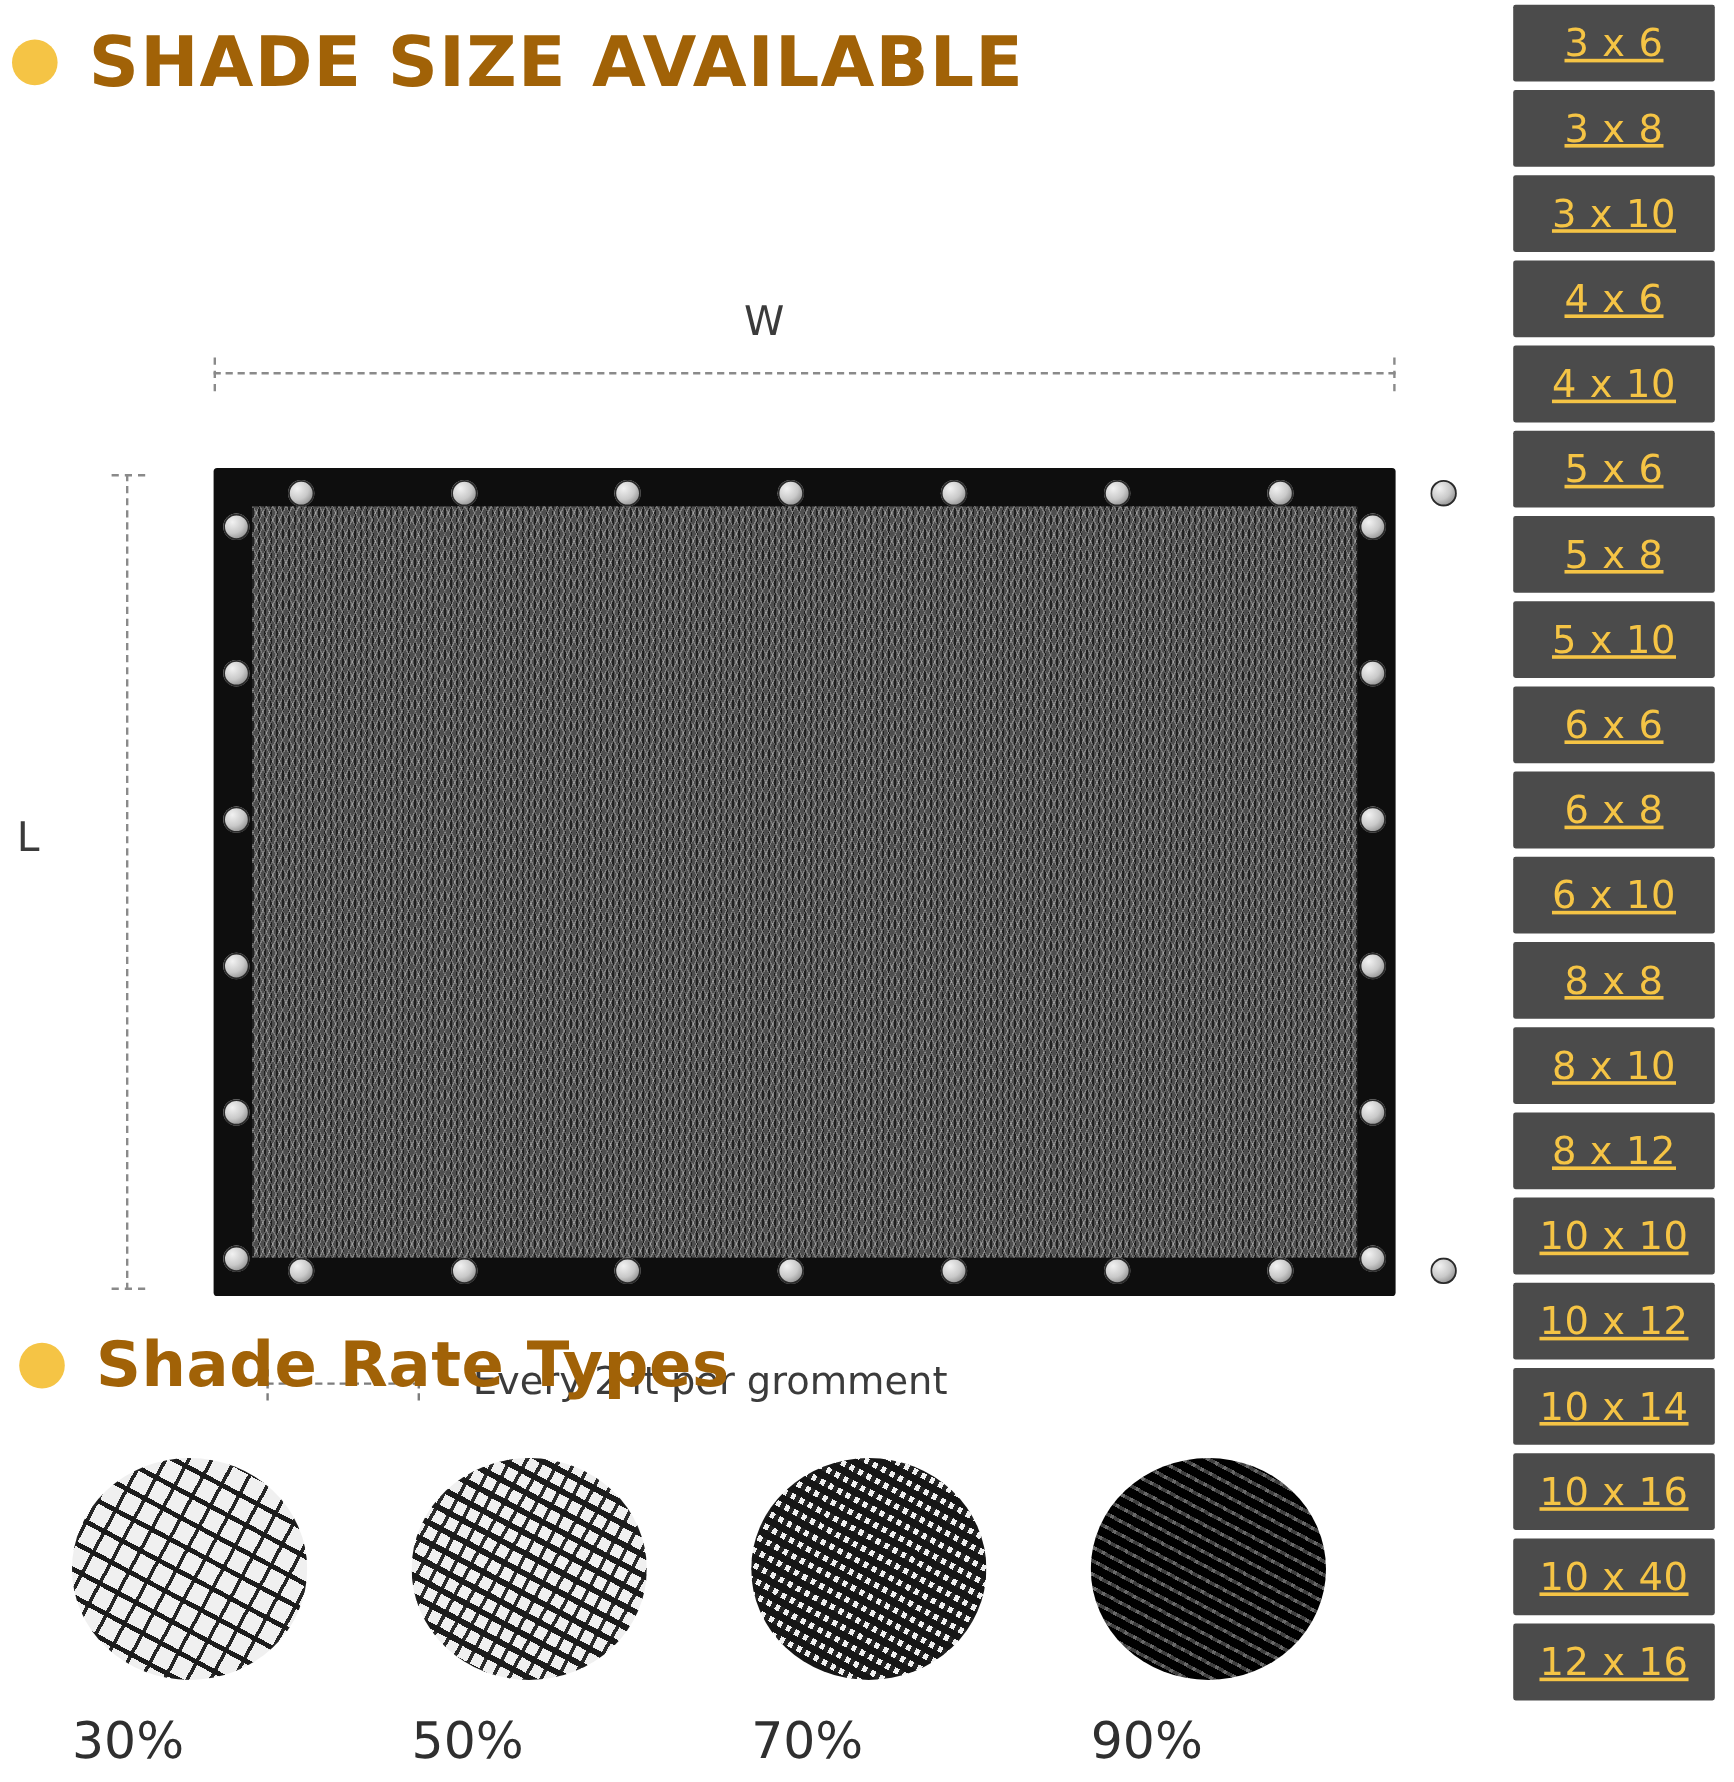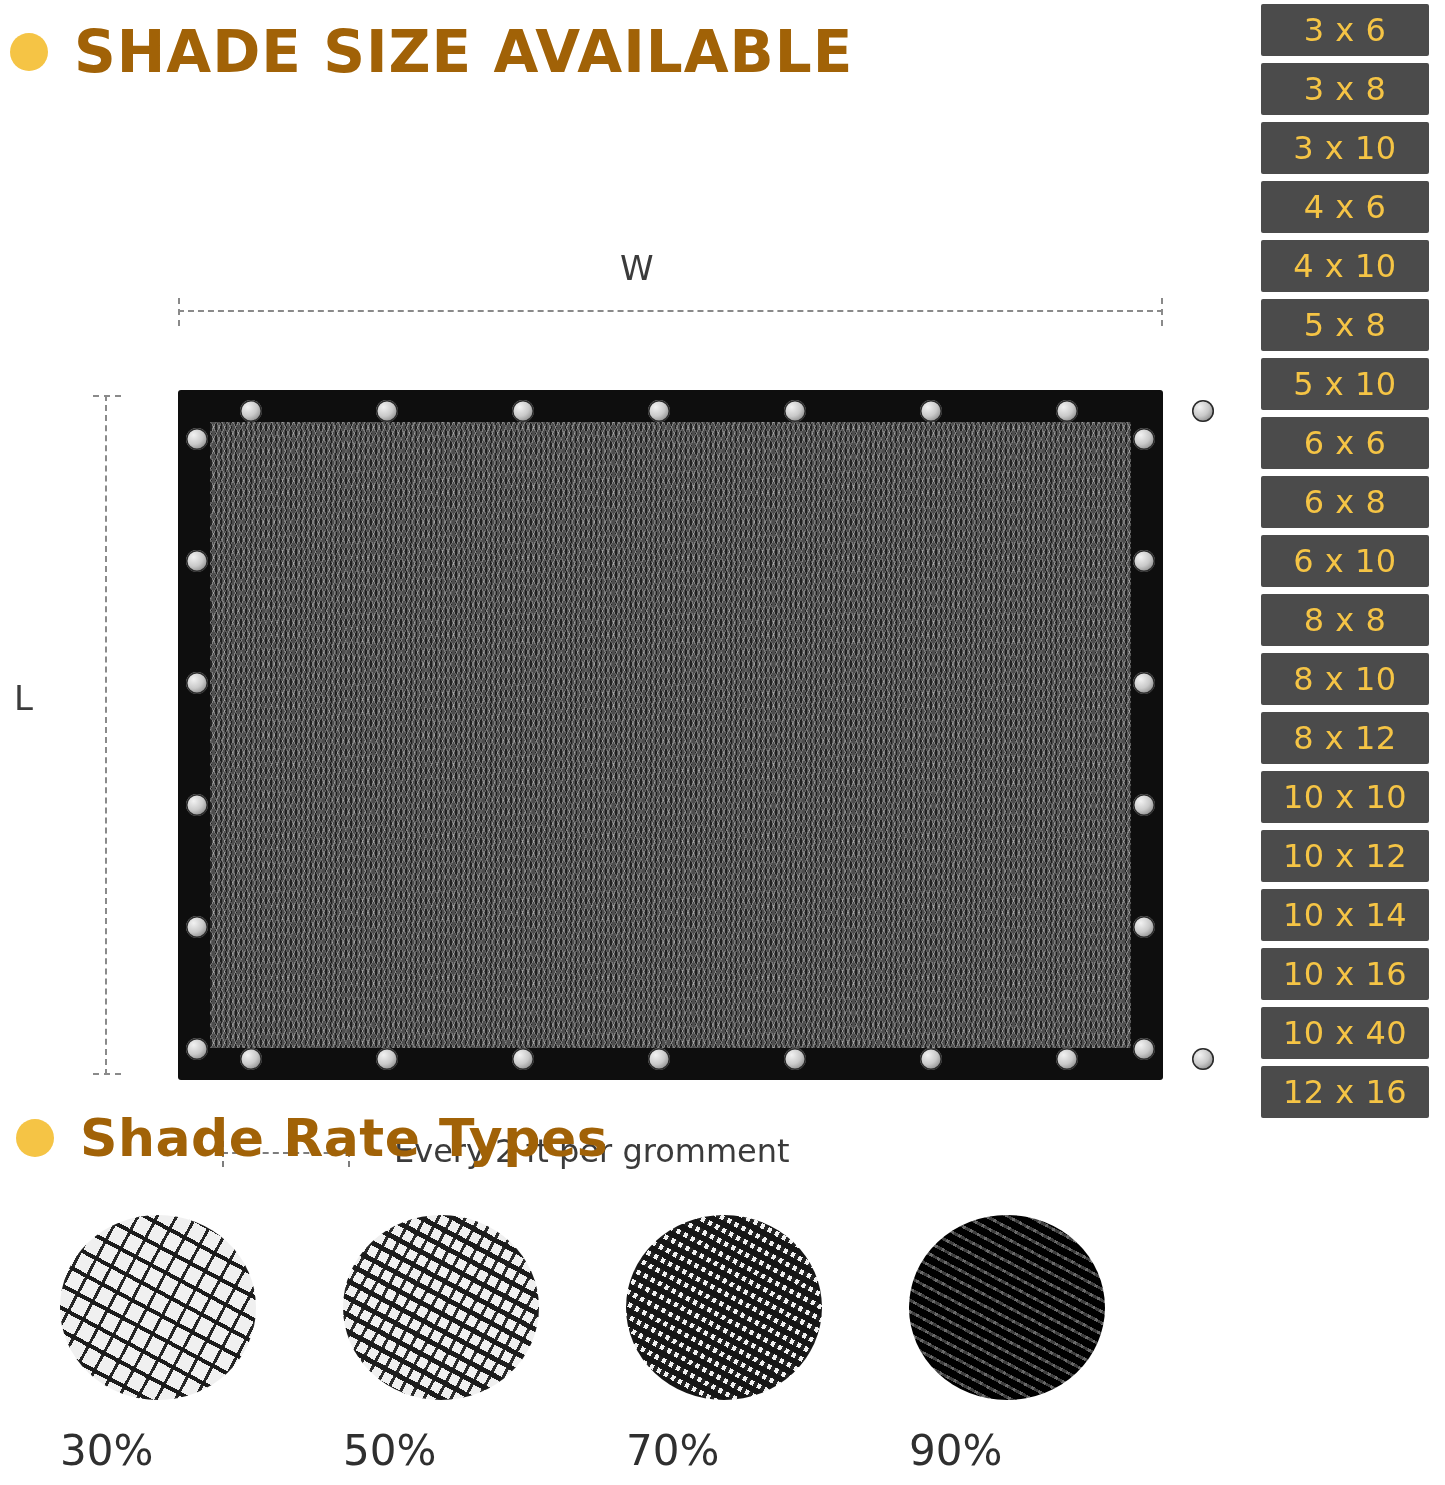--- a/index.html
+++ b/index.html
@@ -226,29 +226,30 @@
   #size-list {
     position: absolute;
     right: 16px;
     top: 4px;
     width: 168px;
     display: flex;
     flex-direction: column;
     gap: 7px;
   }
   .size-chip {
-    height: 52px;
+    height: 64px;
     background: #4b4b4b;
     color: #f5c445;
     font-size: 32px;
     display: flex;
     align-items: center;
     justify-content: center;
     border-radius: 2px;
     letter-spacing: 0.5px;
+    text-decoration: underline;
   }
 </style>
 </head>
 <body>
 
 <div class="heading" id="heading-1">
   <span class="bullet-dot"></span>
   <span class="heading-text">SHADE SIZE AVAILABLE</span>
 </div>
 
@@ -325,20 +326,21 @@
     <span class="rate-label">90%</span>
   </div>
 </div>
 
 <div id="size-list">
   <div class="size-chip">3 x 6</div>
   <div class="size-chip">3 x 8</div>
   <div class="size-chip">3 x 10</div>
   <div class="size-chip">4 x 6</div>
   <div class="size-chip">4 x 10</div>
+  <div class="size-chip">5 x 6</div>
   <div class="size-chip">5 x 8</div>
   <div class="size-chip">5 x 10</div>
   <div class="size-chip">6 x 6</div>
   <div class="size-chip">6 x 8</div>
   <div class="size-chip">6 x 10</div>
   <div class="size-chip">8 x 8</div>
   <div class="size-chip">8 x 10</div>
   <div class="size-chip">8 x 12</div>
   <div class="size-chip">10 x 10</div>
   <div class="size-chip">10 x 12</div>

